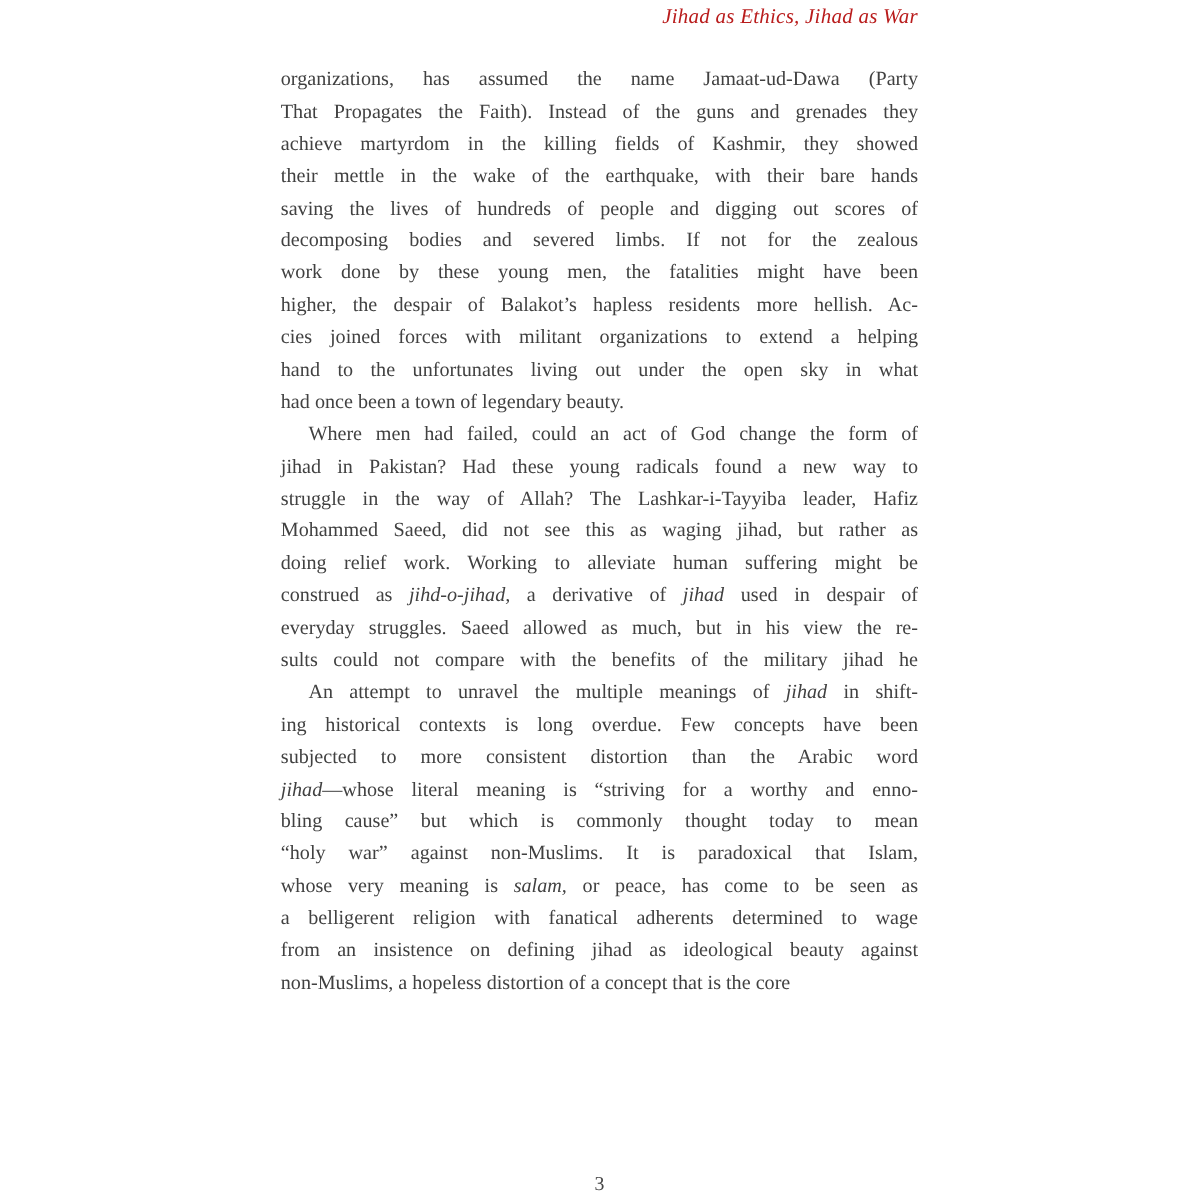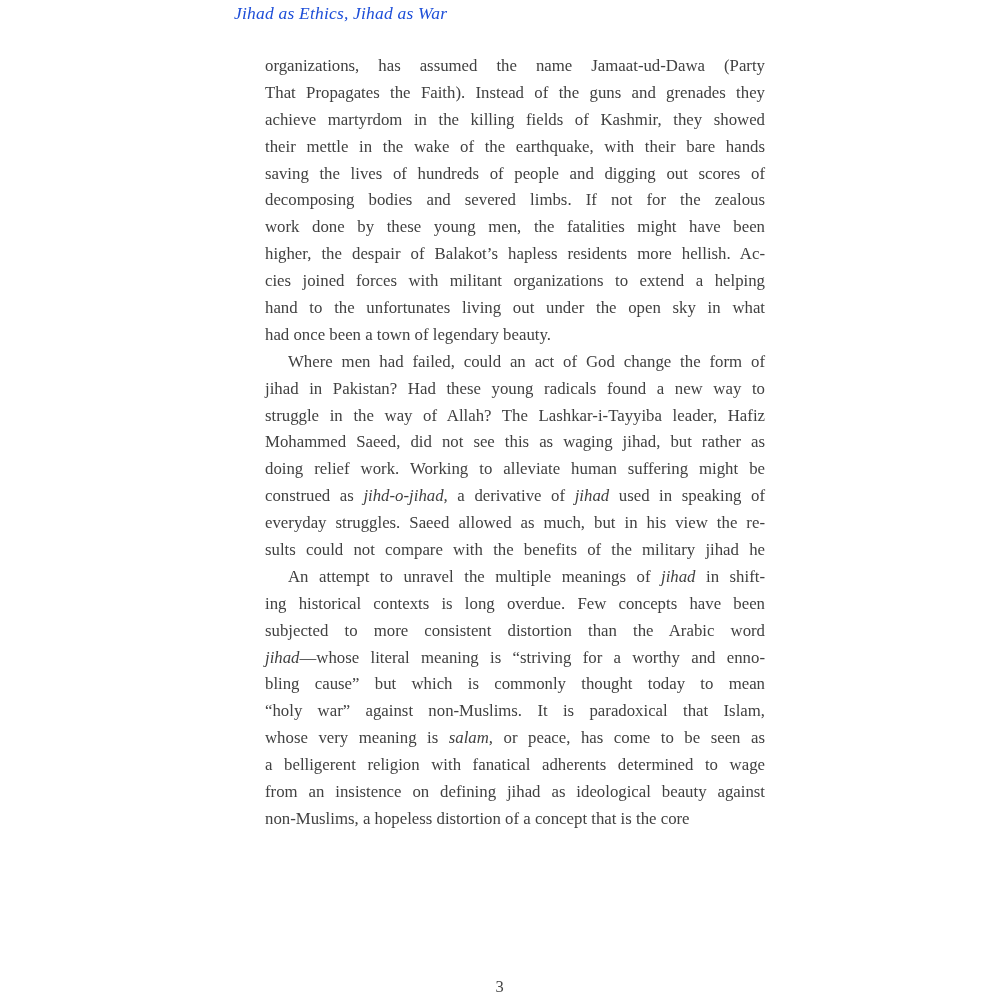--- a/index.html
+++ b/index.html
@@ -14,42 +14,41 @@
     background: #ffffff;
     color: #414141;
     font-family: "Liberation Serif", serif;
     overflow: hidden;
   }
   .running-header {
     position: absolute;
     top: 1px;
     left: 234px;
     width: 531px;
-    text-align: left;
+    text-align: right;
     font-style: italic;
     font-size: 17.5px;
     letter-spacing: 0.2px;
     line-height: 24px;
-    color: #1d4ed8;
+    color: #b91c1c;
   }
   .text-block {
     position: absolute;
     top: 53px;
     left: 234px;
     width: 531px;
     font-size: 16.8px;
     line-height: 26.9px;
   }
   .para { margin: 0; }
   .line {
     text-align: justify;
     text-align-last: justify;
     white-space: nowrap;
     height: 26.9px;
-    margin-left: 31px;
   }
   .line.para-last {
     text-align-last: left;
   }
   .line.para-first.indented {
     text-indent: 23px;
   }
   .seg-italic { font-style: italic; }
   .seg-superscript {
     font-size: 0.62em;
@@ -86,21 +85,21 @@
         <div class="line"><span>cies joined forces with militant organizations to extend a helping</span></div>
         <div class="line"><span>hand to the unfortunates living out under the open sky in what</span></div>
         <div class="line para-last"><span>had once been a town of legendary beauty.</span></div>
       </div>
       <div class="para">
         <div class="line para-first indented"><span>Where men had failed, could an act of God change the form of</span></div>
         <div class="line indented"><span>jihad in Pakistan? Had these young radicals found a new way to</span></div>
         <div class="line indented"><span>struggle in the way of Allah? The Lashkar-i-Tayyiba leader, Hafiz</span></div>
         <div class="line indented"><span>Mohammed Saeed, did not see this as waging jihad, but rather as</span></div>
         <div class="line indented"><span>doing relief work. Working to alleviate human suffering might be</span></div>
-        <div class="line indented"><span>construed as </span><span class="seg-italic">jihd-o-jihad,</span><span> a derivative of </span><span class="seg-italic">jihad</span><span> used in speaking of</span></div>
+        <div class="line indented"><span>construed as </span><span class="seg-italic">jihd-o-jihad,</span><span> a derivative of </span><span class="seg-italic">jihad</span><span> used in despair of</span></div>
         <div class="line indented"><span>everyday struggles. Saeed allowed as much, but in his view the re-</span></div>
         <div class="line indented"><span>sults could not compare with the benefits of the military jihad he</span></div>
       </div>
       <div class="para">
         <div class="line para-first indented"><span>An attempt to unravel the multiple meanings of </span><span class="seg-italic">jihad</span><span> in shift-</span></div>
         <div class="line indented"><span>ing historical contexts is long overdue. Few concepts have been</span></div>
         <div class="line indented"><span>subjected to more consistent distortion than the Arabic word</span></div>
         <div class="line indented"><span class="seg-italic">jihad</span><span>—whose literal meaning is “striving for a worthy and enno-</span></div>
         <div class="line indented"><span>bling cause” but which is commonly thought today to mean</span></div>
         <div class="line indented"><span>“holy war” against non-Muslims. It is paradoxical that Islam,</span></div>

